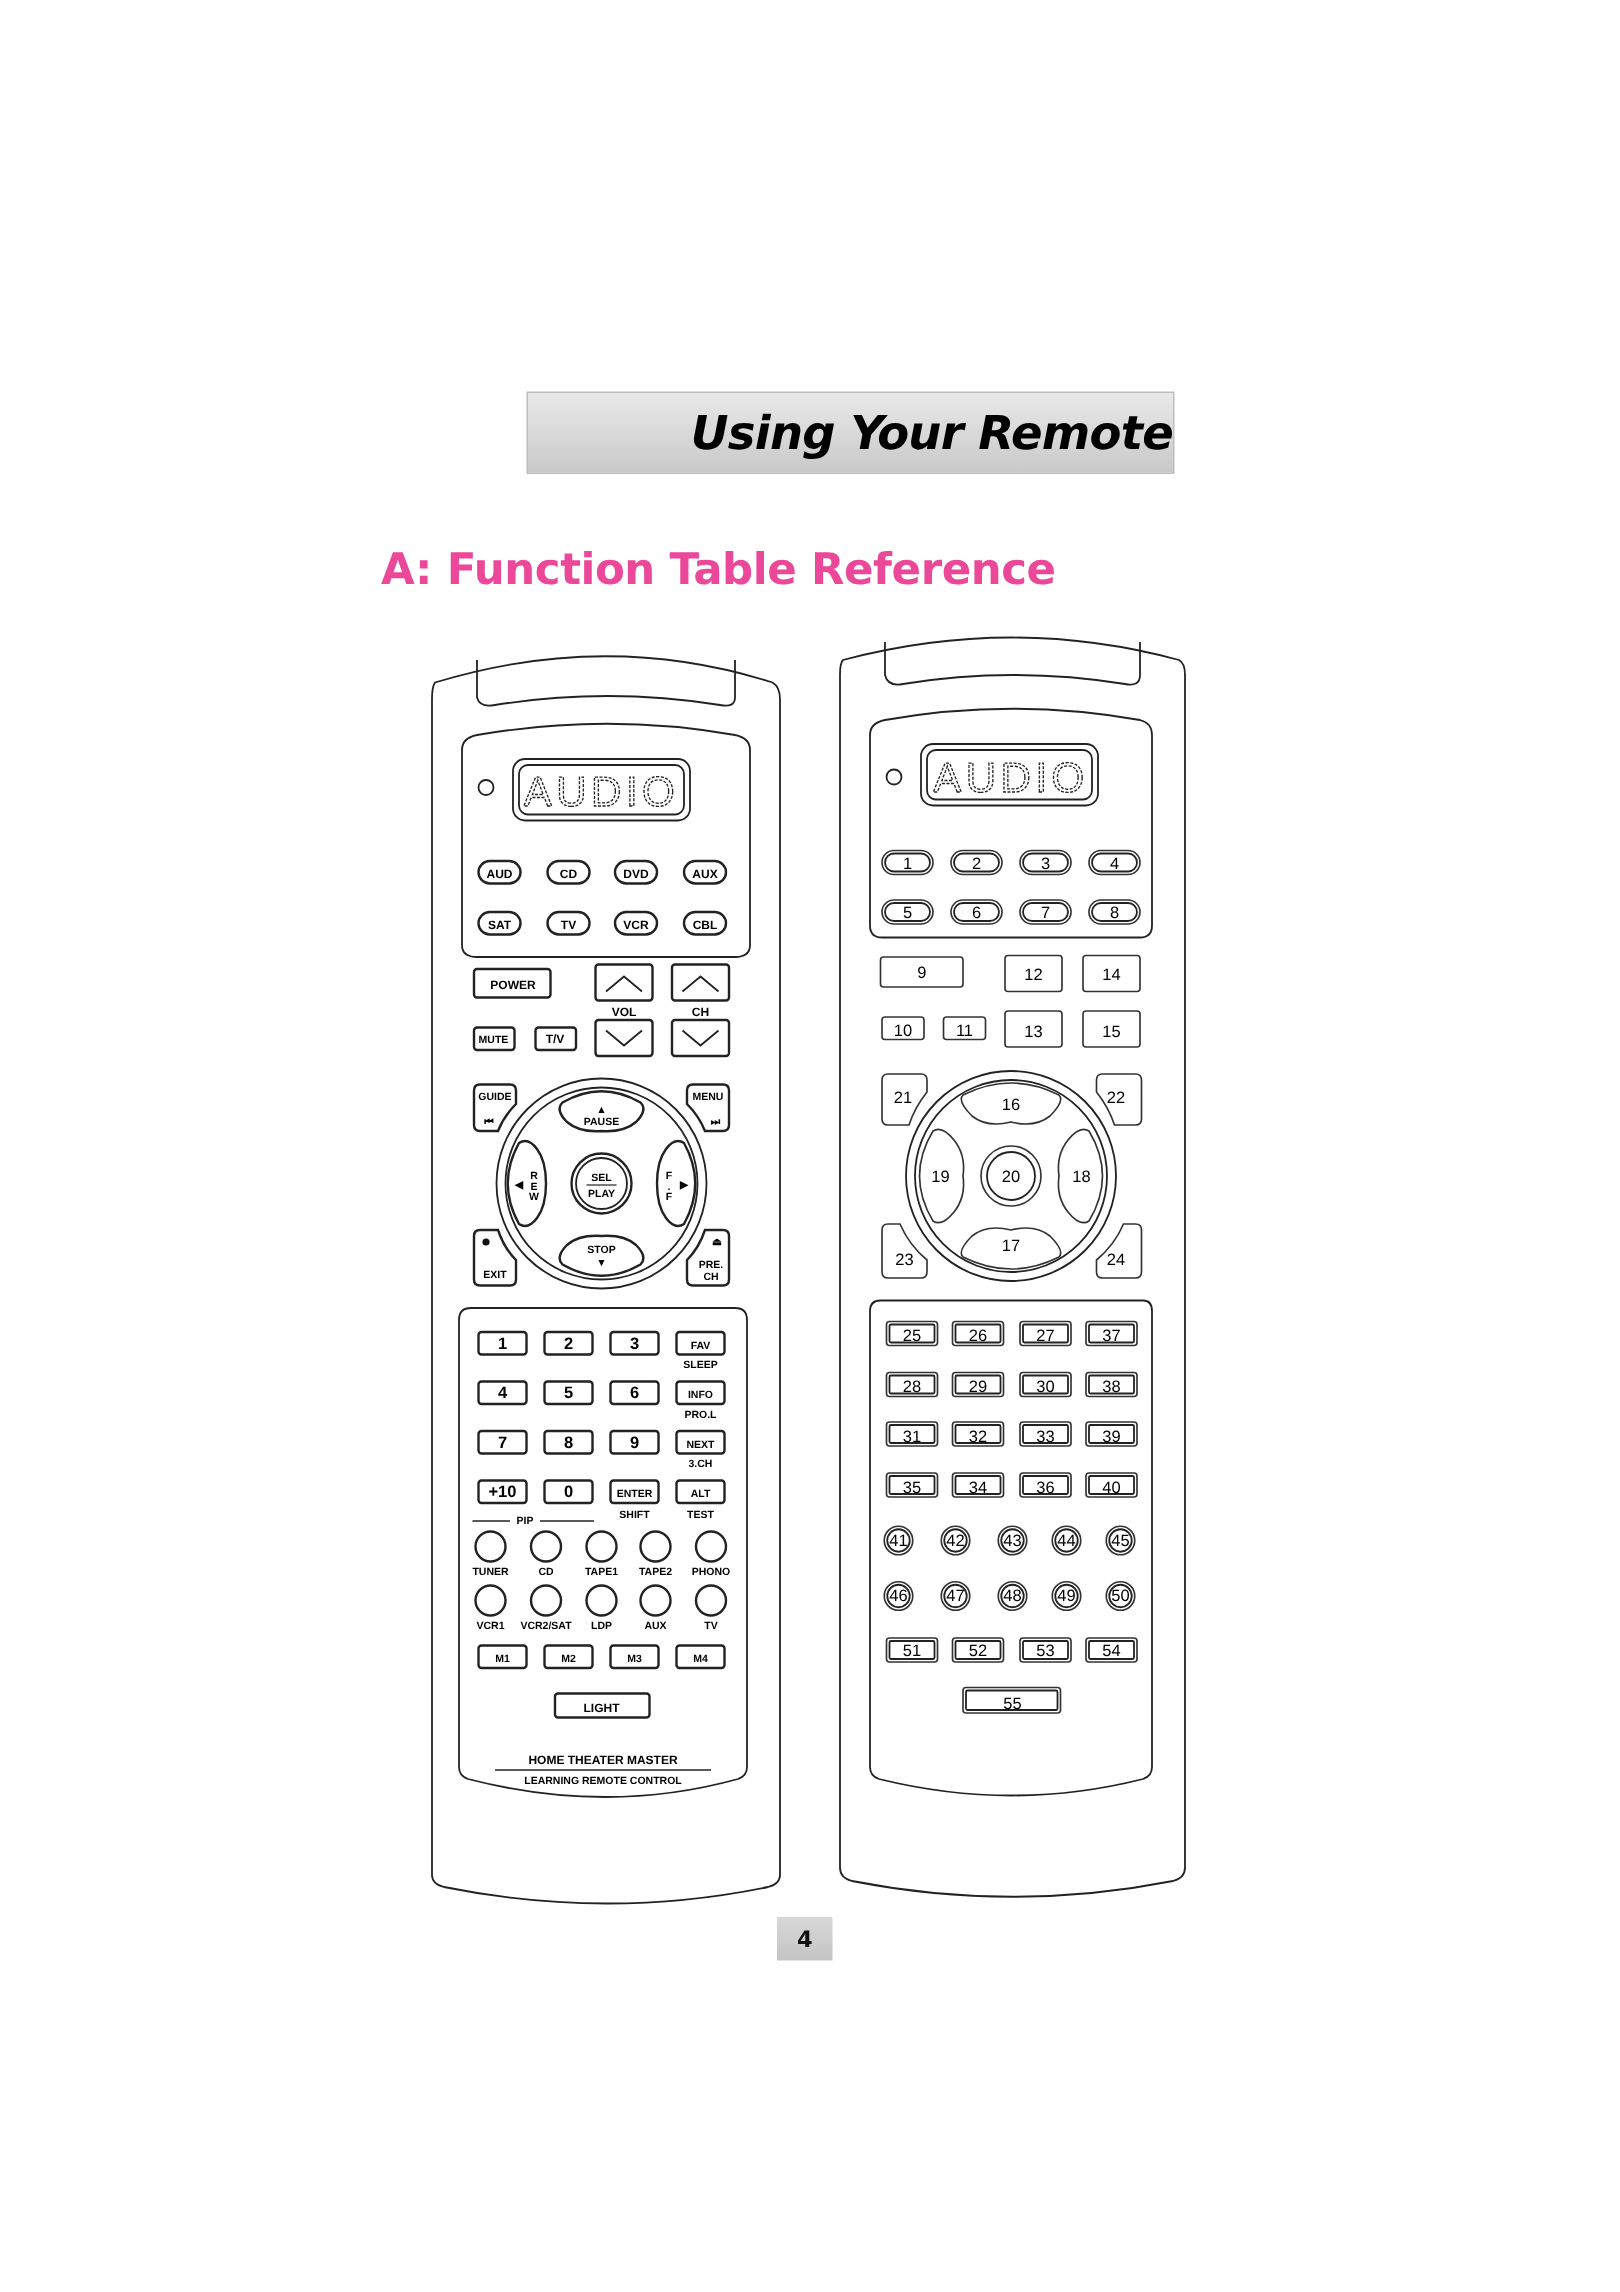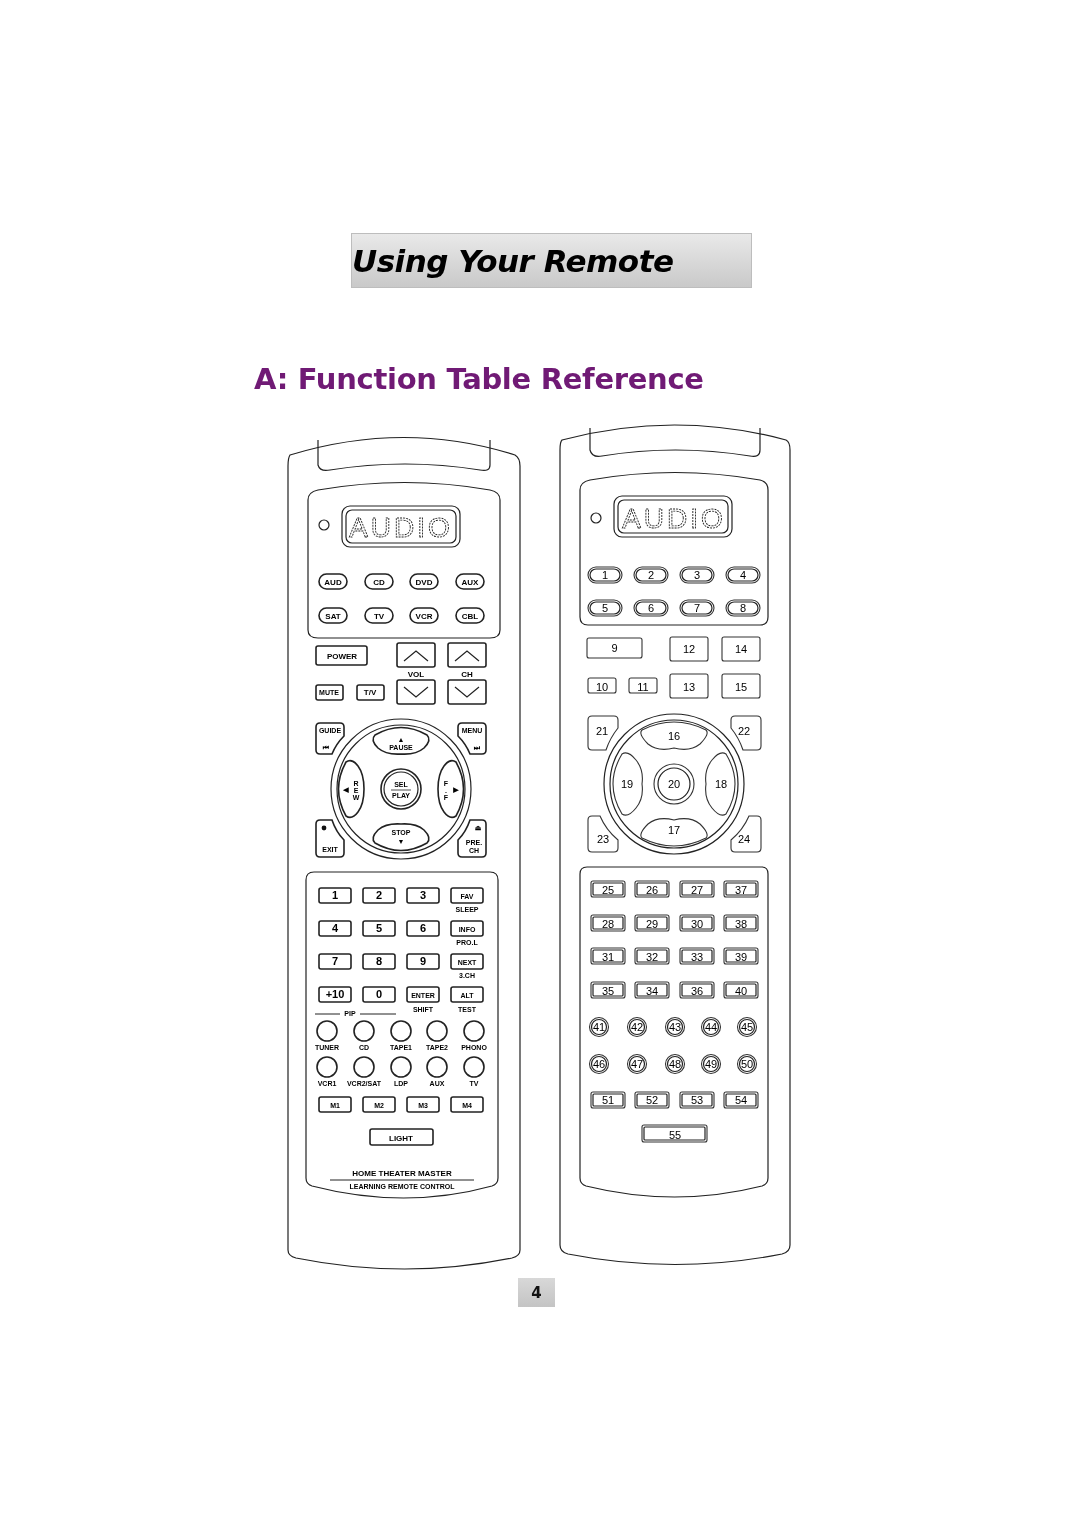--- a/index.html
+++ b/index.html
@@ -1,21 +1,21 @@
 <!DOCTYPE html>
 <html><head>
 <meta charset="utf-8">
 <style>
   html, body { margin:0; padding:0; background:#ffffff; }
   body { width:1080px; height:1528px; position:relative; font-family:"Liberation Sans", sans-serif; color:#111; overflow:hidden; }
-  .banner { position:absolute; left:351px; top:233px; width:401px; height:55px;
+  .banner { position:absolute; left:351px; top:261px; width:432px; height:55px;
     background:linear-gradient(#e9e9e9, #c9c9c9); border:1px solid #bdbdbd; box-sizing:border-box;
-    display:flex; align-items:center; justify-content:flex-start; }
+    display:flex; align-items:center; justify-content:flex-end; }
   .banner span { font-family:"DejaVu Sans", sans-serif; font-weight:bold; font-style:italic; font-size:31px; letter-spacing:-0.5px; color:#000; }
-  .section-title { position:absolute; left:254px; top:362px; font-family:"DejaVu Sans", sans-serif; font-weight:bold; font-size:29px; color:#701a75; letter-spacing:-0.3px; white-space:nowrap; }
+  .section-title { position:absolute; left:254px; top:362px; font-family:"DejaVu Sans", sans-serif; font-weight:bold; font-size:29px; color:#ec4899; letter-spacing:-0.3px; white-space:nowrap; }
   .page-num { position:absolute; left:518px; top:1278px; width:37px; height:29px; background:linear-gradient(#d8d8d8,#c4c4c4);
     display:flex; align-items:center; justify-content:center; font-weight:bold; font-size:15px; font-family:"DejaVu Sans", sans-serif; }
 
   svg text { font-family:"Liberation Sans", sans-serif; }
   .lbl { font-weight:bold; font-size:8px; text-anchor:middle; }
   .lbls { font-weight:bold; font-size:7px; text-anchor:middle; }
   .num { font-size:11px; text-anchor:middle; }
   .numb { font-weight:bold; font-size:11px; text-anchor:middle; }
   .stroke { fill:none; stroke:#222; stroke-width:1.2; }
   .btn { fill:#fff; stroke:#222; stroke-width:1.6; }

